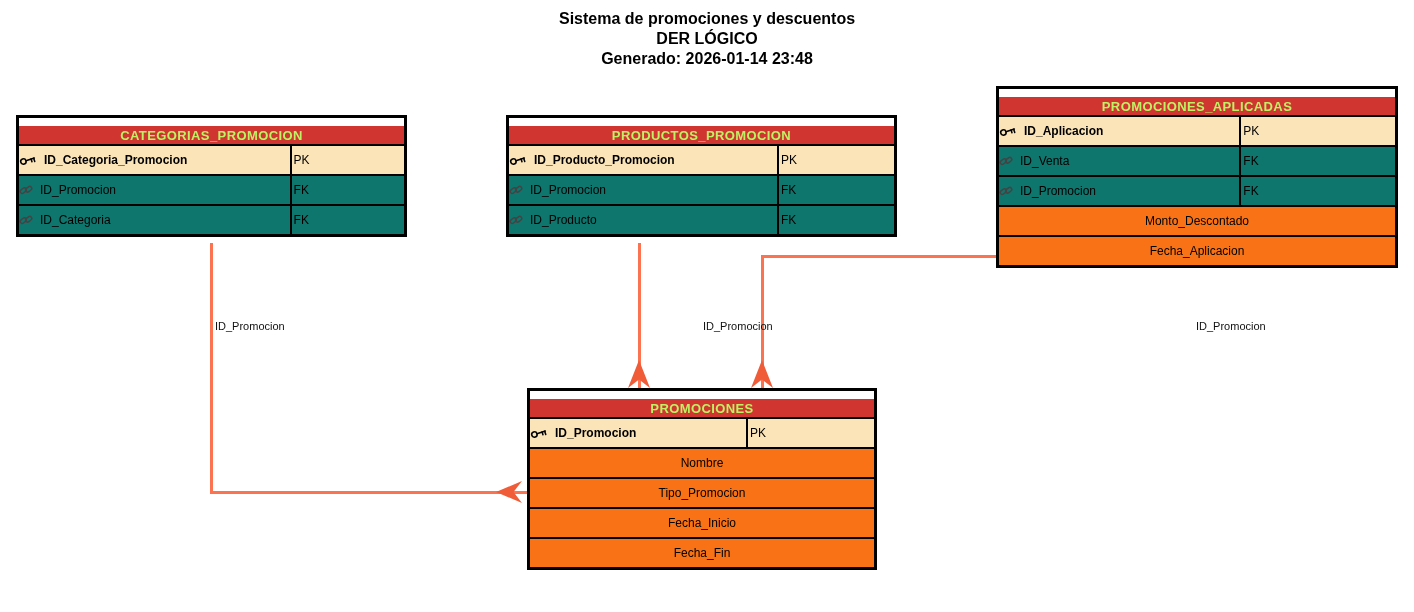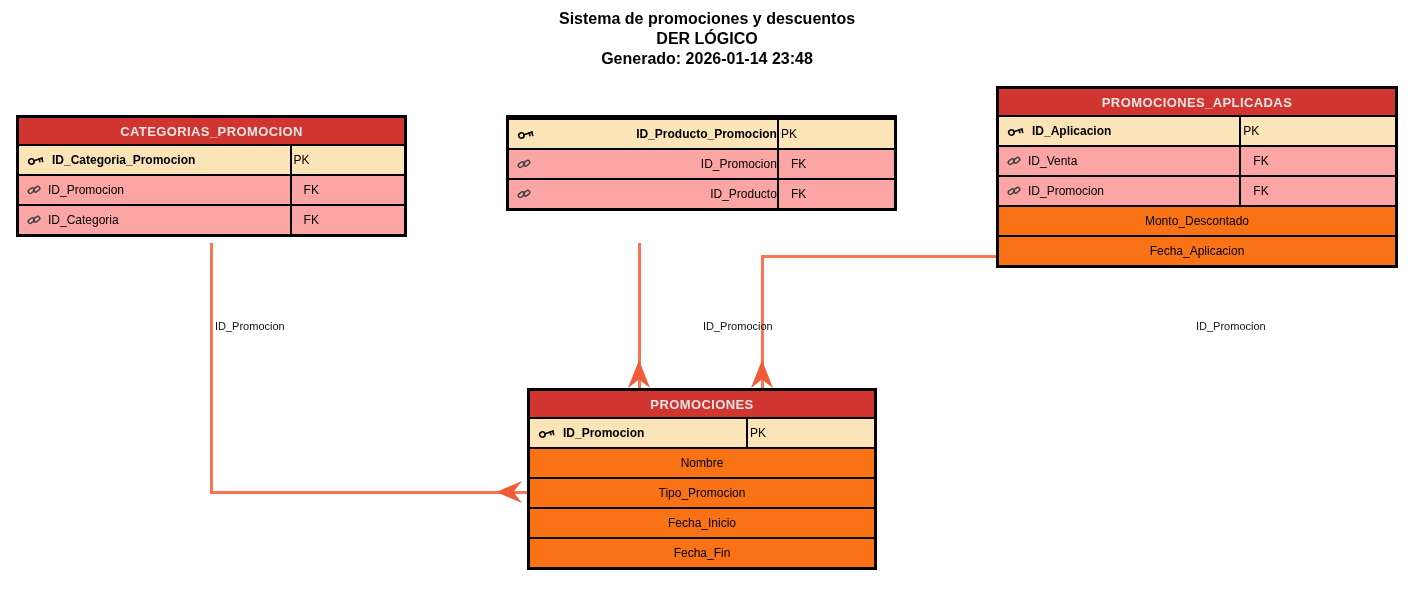--- a/index.html
+++ b/index.html
@@ -24,67 +24,67 @@
     color: #000000;
   }
 
   
   .er-table {
     position: absolute;
     border: 3px solid #000000;
     background: #ffffff;
   }
   .er-table .thead {
-    height: 26px;
+    height: 18px;
     background: #D03530;
-    color: #e5e5e5;
+    color: #bef264;
     font-weight: bold;
     font-size: 13px;
     letter-spacing: 0.4px;
     display: flex;
     align-items: center;
     justify-content: center;
+    margin-top: 8px;
   }
   .row {
     height: 30px;
     border-top: 2px solid #000000;
     display: flex;
     font-size: 12px;
     color: #000000;
     background: #ffffff;
   }
   .row .cell-name {
     display: flex;
     align-items: center;
     gap: 7px;
-    padding-left: 8px;
     border-right: 2px solid #000000;
   }
   .row .cell-type {
     flex: 1;
     display: flex;
     align-items: center;
     padding-left: 2px;
     font-weight: normal;
   }
   .row.pk { background: #FBE4B7; }
   .row.pk .cell-name { font-weight: bold; }
-  .row.fk { background: #fca5a5; gap: 10px; }
+  .row.fk { background: #0f766e; }
   .row.plain {
     background: #f97316;
     align-items: center;
     justify-content: center;
   }
   .icon { display: inline-flex; align-items: center; }
 
   
   .t1 { left: 16px;  top: 115px; width: 391px; }
   .t1 .cell-name { flex: 0 0 70.8%; }
   .t2 { left: 506px; top: 115px; width: 391px; }
-  .t2 .cell-name { flex: 0 0 70.1%; justify-content: space-between; }
+  .t2 .cell-name { flex: 0 0 70.1%; }
   .t3 { left: 996px; top: 86px;  width: 402px; }
   .t3 .cell-name { flex: 0 0 61.2%; }
   .t4 { left: 527px; top: 388px; width: 350px; }
   .t4 .cell-name { flex: 0 0 63.4%; }
 
   
   .conn { position: absolute; background: #FB7350; }
   .conn-v1 { left: 210px; top: 243px; width: 3px;  height: 250px; }
   .conn-h1 { left: 210px; top: 491px; width: 317px; height: 3px;  }
   .conn-v2 { left: 638px; top: 243px; width: 3px;  height: 145px; }
@@ -158,20 +158,21 @@
               </g>
             </svg>
         </span>
         <span>ID_Categoria</span>
       </div>
       <div class="cell-type">FK</div>
     </div>
   </div>
 
   <div class="er-table t2">
+    <div class="thead">PRODUCTOS_PROMOCION</div>
     <div class="row pk">
       <div class="cell-name">
         <span class="icon">
           <svg width="18" height="14" viewBox="0 0 20 14">
               <g transform="rotate(-18 10 7)" stroke="#000" stroke-width="1.7" fill="none" stroke-linecap="round">
                 <circle cx="4.6" cy="7" r="3"></circle>
                 <line x1="7.6" y1="7" x2="17.4" y2="7"></line>
                 <line x1="13.6" y1="7" x2="13.6" y2="10.2"></line>
                 <line x1="16.6" y1="7" x2="16.6" y2="11"></line>
               </g>

